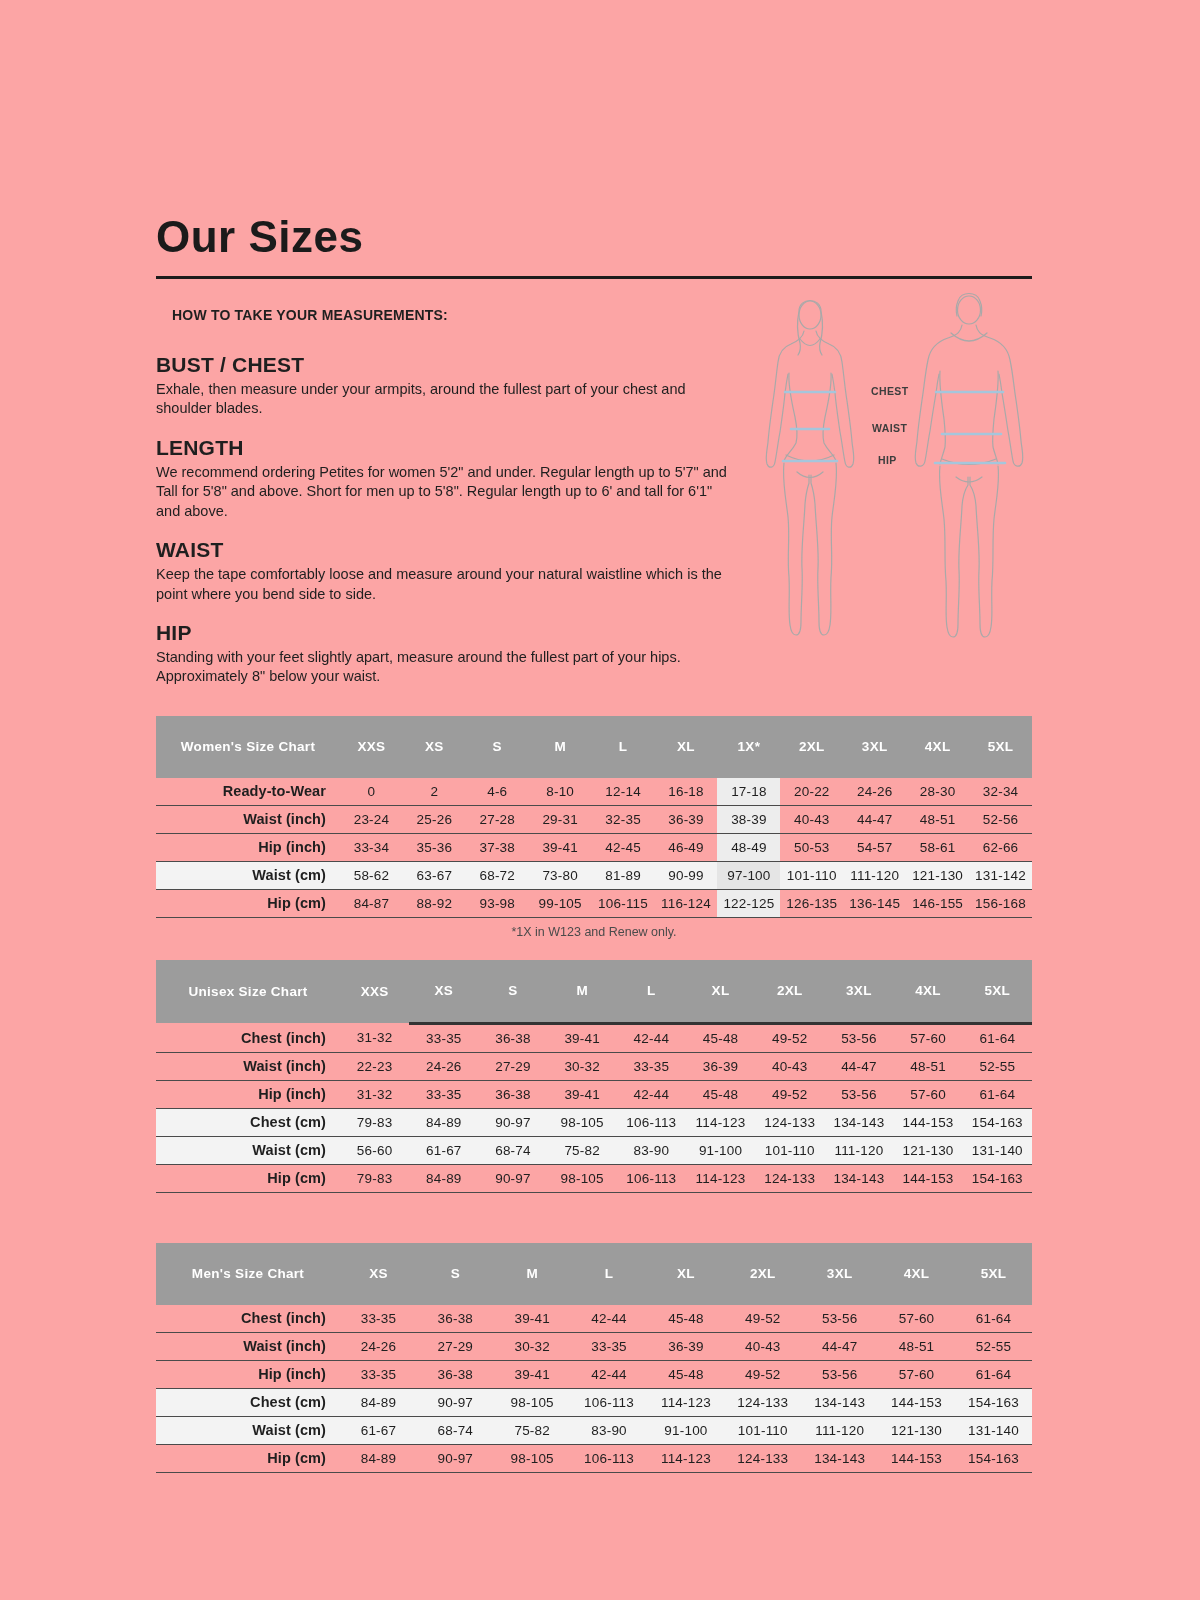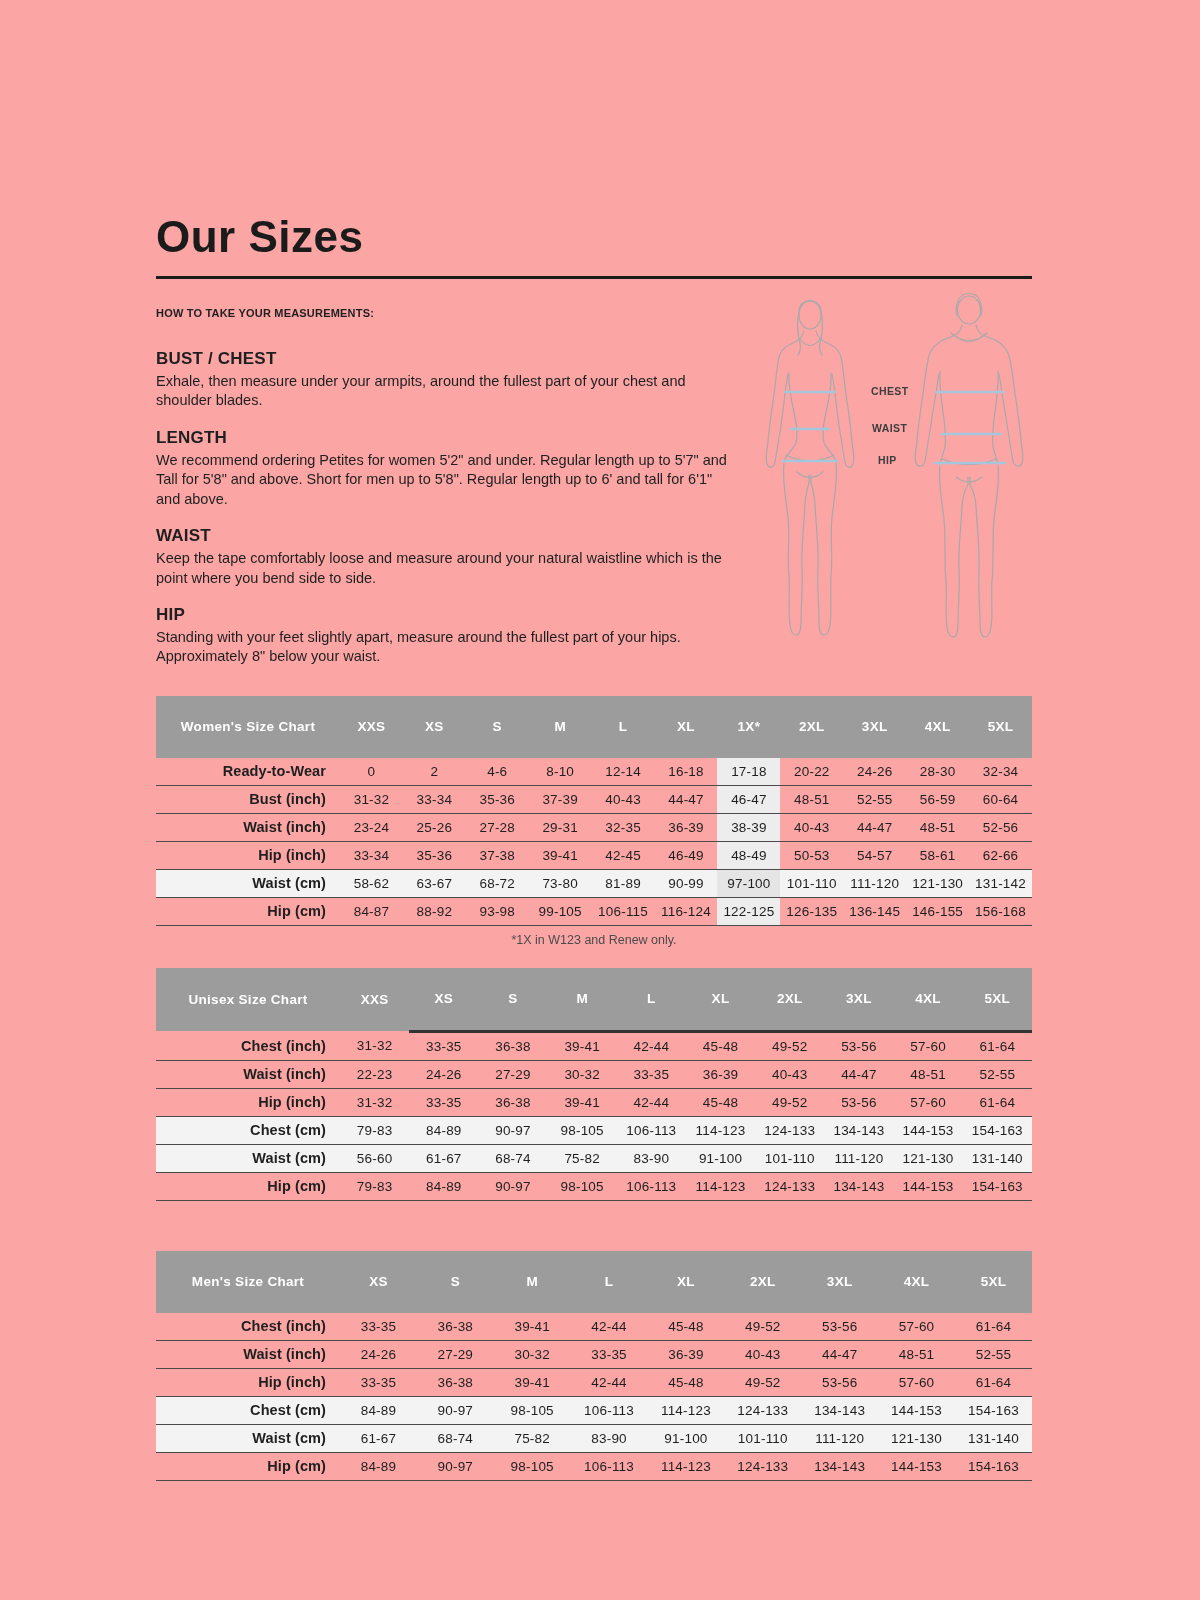--- a/index.html
+++ b/index.html
@@ -5,23 +5,23 @@
   html,body { margin:0; padding:0; background:#ffffff; }
   body { font-family:"Liberation Sans", sans-serif; color:#1f1f1f; }
   .page { position:relative; width:1200px; height:1600px; background:#fca5a5; overflow:hidden; }
   .content { position:absolute; left:156px; top:212px; width:876px; }
 
   .title { font-size:44px; font-weight:800; letter-spacing:.5px; color:#1b1b1b; margin:0 0 14px 0; }
   .rule { border:none; border-top:3px solid #1c1c1c; margin:0; }
 
   .intro-row { display:flex; margin-top:28px; }
   .instructions { width:586px; }
-  .howto { font-size:11px; font-weight:700; letter-spacing:.2px; margin:0 0 30px 0; }
+  .howto { font-size:14px; font-weight:700; letter-spacing:.2px; margin:0 0 30px 16px; }
   .section { margin-bottom:17px; }
-  .section h3 { font-size:17px; font-weight:700; margin:0 0 3px 0; letter-spacing:.2px; }
+  .section h3 { font-size:21px; font-weight:700; margin:0 0 3px 0; letter-spacing:.2px; }
   .section p { font-size:14.5px; line-height:1.34; margin:0; max-width:572px; }
 
   .figures { position:relative; width:295px; height:356px; margin-left:auto; margin-top:-18px; }
   .fig-label { position:absolute; font-size:10.5px; font-weight:700; color:#3d3d3d; letter-spacing:.4px; }
   .fig-label.chest { left:134px; top:96px; }
   .fig-label.waist { left:135px; top:133px; }
   .fig-label.hip   { left:141px; top:165px; }
   .figures svg path, .figures svg ellipse { fill:none; stroke:#a9a9a9; stroke-width:1.2; stroke-linecap:round; stroke-linejoin:round; }
   .figures svg .blue { stroke:#a5c6dc; stroke-width:2.6; }
 
@@ -137,34 +137,20 @@
               <td>8-10</td>
               <td>12-14</td>
               <td>16-18</td>
               <td class="hl">17-18</td>
               <td>20-22</td>
               <td>24-26</td>
               <td>28-30</td>
               <td>32-34</td>
             </tr>
             <tr>
-              <td class="rowlabel">Bust (inch)</td>
-              <td>31-32</td>
-              <td>33-34</td>
-              <td>35-36</td>
-              <td>37-39</td>
-              <td>40-43</td>
-              <td>44-47</td>
-              <td class="hl">46-47</td>
-              <td>48-51</td>
-              <td>52-55</td>
-              <td>56-59</td>
-              <td>60-64</td>
-            </tr>
-            <tr>
               <td class="rowlabel">Waist (inch)</td>
               <td>23-24</td>
               <td>25-26</td>
               <td>27-28</td>
               <td>29-31</td>
               <td>32-35</td>
               <td>36-39</td>
               <td class="hl">38-39</td>
               <td>40-43</td>
               <td>44-47</td>

